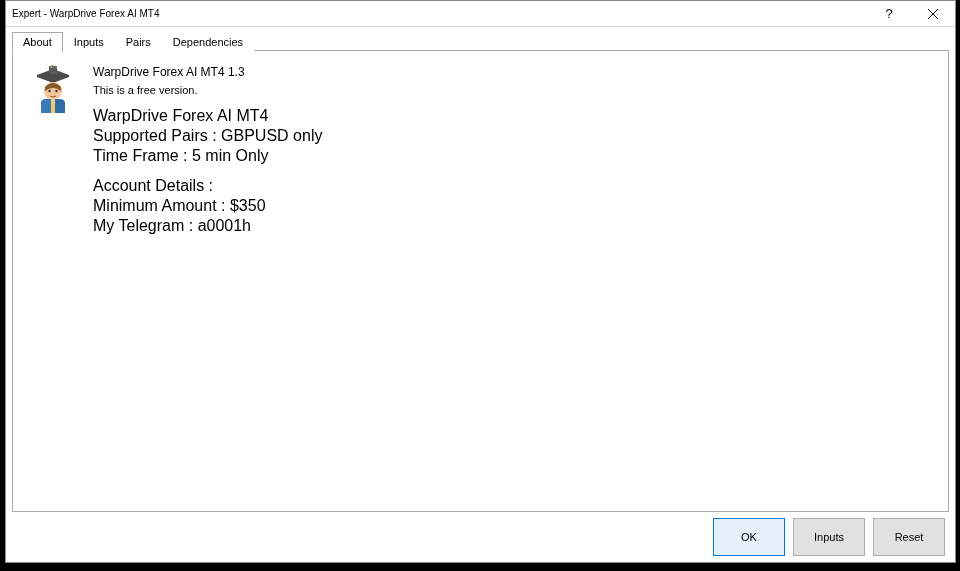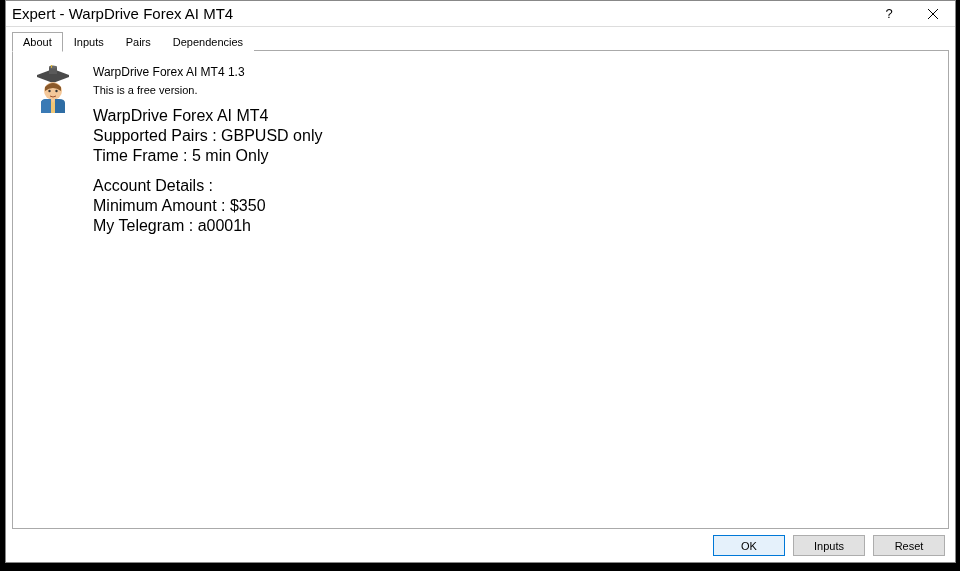--- a/index.html
+++ b/index.html
@@ -26,21 +26,21 @@
     .titlebar {
       height: 26px;
       background: #fff;
       display: flex;
       align-items: center;
       padding-left: 6px;
       border-bottom: 1px solid #ddd;
     }
     .titlebar-title {
       flex: 1;
-      font-size: 15px;
+      font-size: 10px;
       color: #000;
     }
     .titlebar-btns {
       display: flex;
       height: 100%;
     }
     .titlebar-btn {
       width: 44px;
       display: flex;
       align-items: center;
@@ -125,21 +125,21 @@
     }
     .block div { line-height: 1.25; }
     .button-row {
       display: flex;
       justify-content: flex-end;
       gap: 8px;
       padding: 6px 4px 0 0;
     }
     .btn {
       min-width: 72px;
-      height: 21px;
+      height: 38px;
       font-size: 11px;
       background: #e1e1e1;
       border: 1px solid #adadad;
       cursor: pointer;
       padding: 0 8px;
     }
     .btn.primary {
       border: 1px solid #0078d7;
       background: #e5f1fb;
     }

